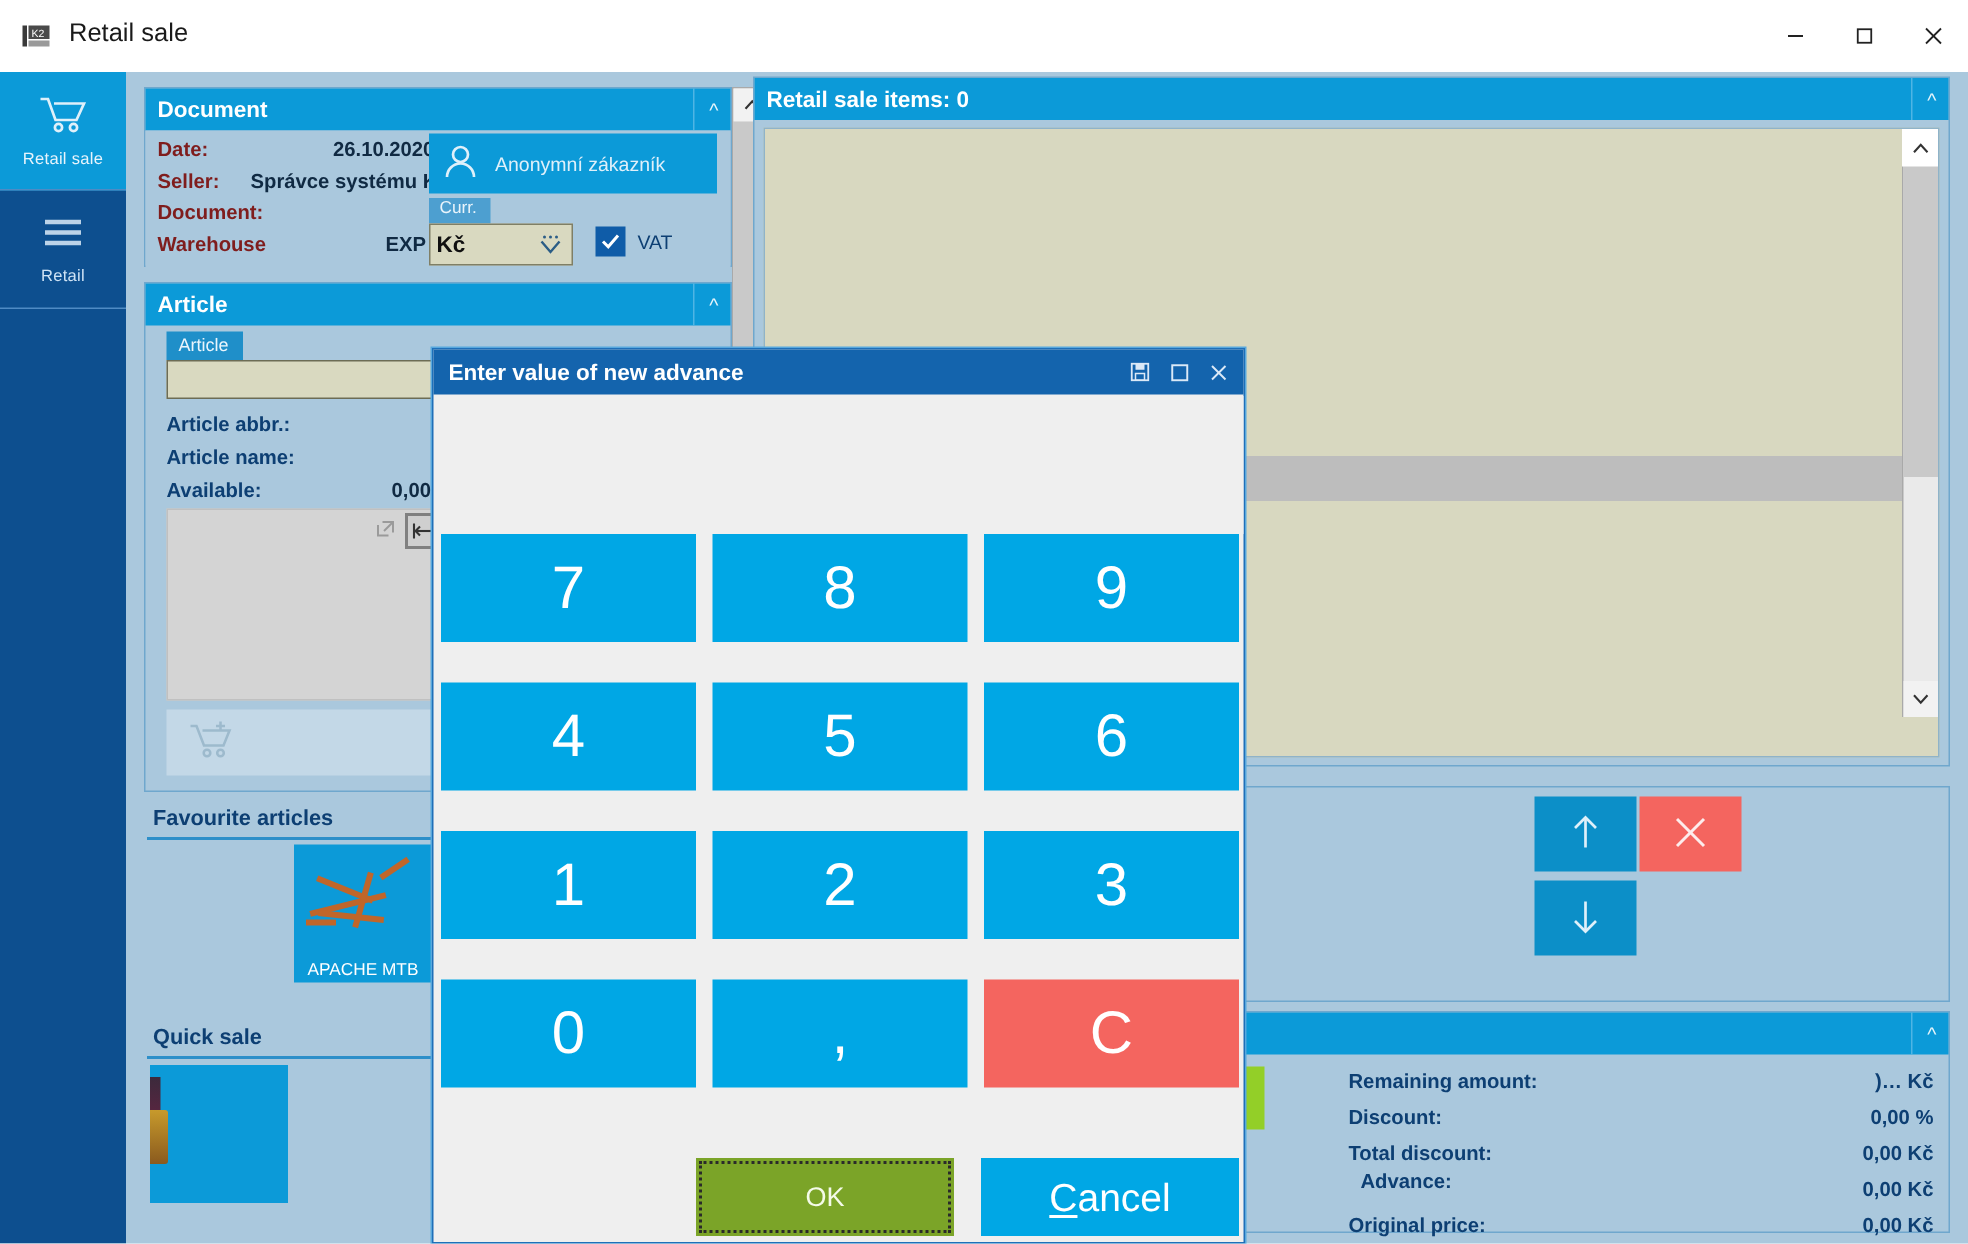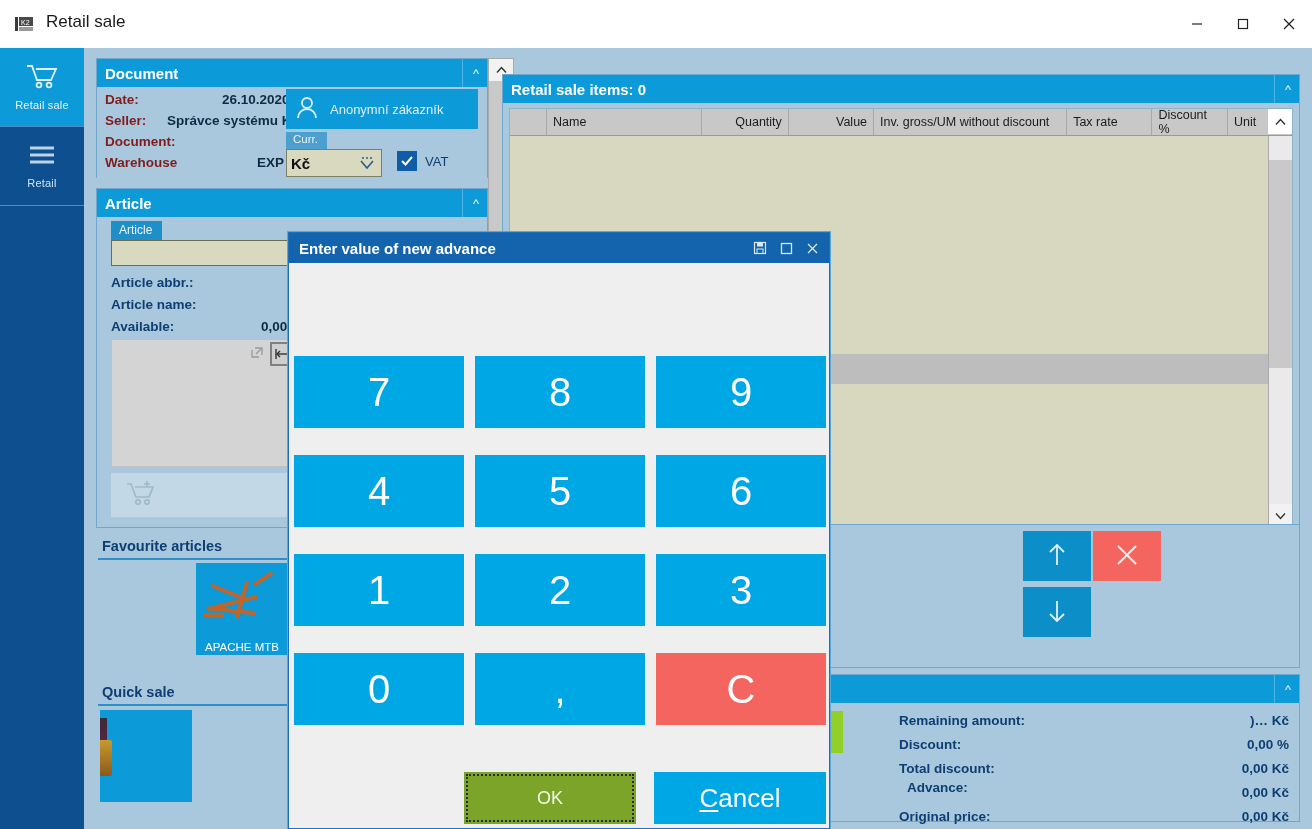--- a/index.html
+++ b/index.html
@@ -85,21 +85,21 @@
               font-size:11.5px;color:#ffffff;}
   .bottle{width:100%;height:100%;position:relative;background:#e3e0dc;}
   .bottle:before{content:"";position:absolute;left:50%;top:8px;margin-left:-7px;width:14px;
                  height:26px;background:linear-gradient(#3b2a3c,#5a2540);}
   .bottle:after{content:"";position:absolute;left:50%;top:30px;margin-left:-12px;width:24px;
                 height:36px;background:linear-gradient(#c79a2c,#8a5a1e);border-radius:2px;}
   .frame{width:100%;height:100%;background:#ffffff;position:relative;}
   .frame i{position:absolute;background:#c0662a;display:block;}
 
   
-  #items-panel{left:418px;top:26px;width:798px;height:460px;}
+  #items-panel{left:418px;top:3px;width:798px;height:460px;}
   .grid-wrap{position:absolute;left:6px;top:33px;width:784px;height:420px;
              border:1px solid #8fb3c9;box-sizing:border-box;background:#d8d8c0;}
   .grid-hd{display:flex;height:26px;background:#c8c8c8;border-bottom:1px solid #9a9a9a;}
   .gh{border-right:1px solid #a8a8a8;font-size:12.5px;color:#1b1b1b;display:flex;
       align-items:center;padding:0 6px;box-sizing:border-box;}
   .gh.r{justify-content:flex-end;}
   .grid-body{position:relative;height:392px;background:#d8d8c0;}
   .nodata-row{position:absolute;left:0;top:218px;width:100%;height:30px;background:#bdbdbd;
               display:flex;align-items:center;}
   .nodata-row span{margin-left:46px;font-size:14.5px;color:#111;}
@@ -342,30 +342,20 @@
       </div>
       <div class="lthumb"></div>
     </div>
 
     <div class="panel" id="items-panel">
       <div class="panel-hd">
         <span>Retail sale items: 0</span>
         <span class="chev">^</span>
       </div>
       <div class="grid-wrap">
-        <div class="grid-hd">
-          <div class="gh" style="width:38px;"></div>
-          <div class="gh" style="width:160px;">Name</div>
-          <div class="gh r" style="width:90px;">Quantity</div>
-          <div class="gh r" style="width:88px;">Value</div>
-          <div class="gh" style="width:200px;">Inv. gross/UM without discount</div>
-          <div class="gh" style="width:88px;">Tax rate</div>
-          <div class="gh r" style="width:78px;">Discount %</div>
-          <div class="gh" style="width:66px;">Unit</div>
-        </div>
         <div class="grid-body">
           <div class="nodata-row">
             <span>No data</span>
           </div>
           <div class="vscroll">
             <div class="vsb-thumb"></div>
             <div class="vsb-btn" style="position:absolute;bottom:0;left:0;width:100%;">
               <svg width="11" height="8" viewBox="0 0 11 8">
                   <path d="M1 1.5 L5.5 6.5 L10 1.5" fill="none" stroke="#333" stroke-width="1.4"></path>
                 </svg>

